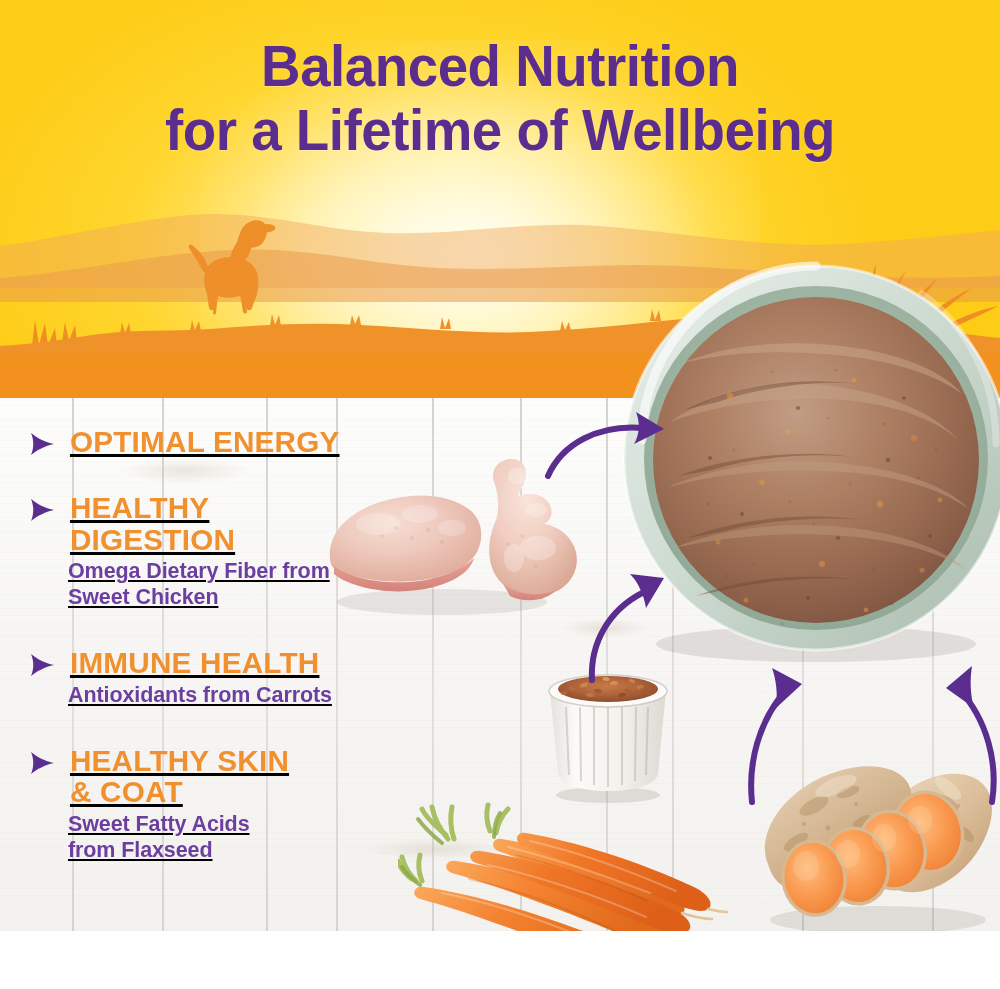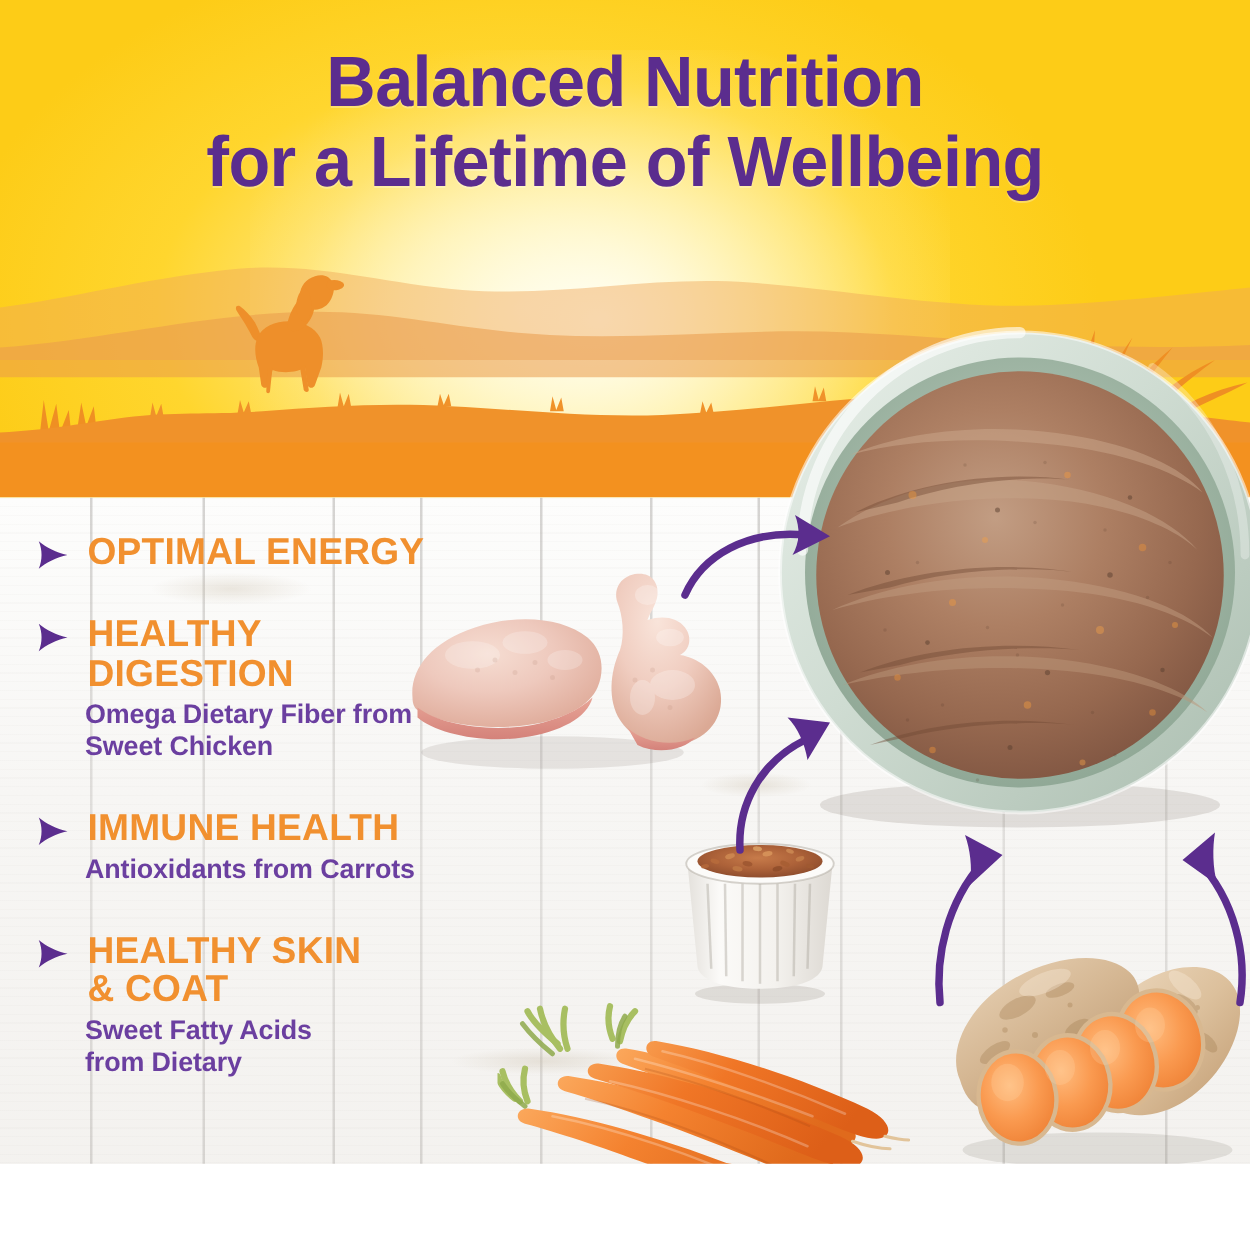--- a/index.html
+++ b/index.html
@@ -92,21 +92,21 @@
     position: absolute; border-radius: 50%;
     background: radial-gradient(ellipse at 50% 50%, rgba(190,175,150,0.28), rgba(190,175,150,0) 70%);
     pointer-events: none;
   }
 
   
   #benefits {
     position: absolute; left: 28px; top: 16px;
     width: 430px;
   }
-  .benefit { position: relative; padding-left: 40px; }
+  .benefit { position: relative; padding-left: 40px; text-decoration: underline; }
   .bullet {
     position: absolute; left: 0; top: 5px;
     width: 28px; height: 26px;
   }
   .b-head {
     color: #f1902f;
     font-weight: 700;
     font-size: 30px;
     line-height: 1.06;
     letter-spacing: 0.2px;
@@ -290,21 +290,21 @@
       <div class="benefit" style="margin-top:36px">
         <svg class="bullet" viewBox="0 0 28 26">
           <path d="M3,2 C9,7 17,11 26,13 C17,15 9,19 3,24 C6,17 6,9 3,2 Z" fill="#5b2d8e"></path>
         </svg>
         <div class="b-head">
           <div>HEALTHY SKIN</div>
           <div>&amp; COAT</div>
         </div>
         <div class="b-sub">
           <div>Sweet Fatty Acids</div>
-          <div>from Dietary</div>
+          <div>from Flaxseed</div>
         </div>
       </div>
     </div>
   </div>
 
   <svg class="food" id="chicken" viewBox="0 0 270 180">
     <defs>
       <radialGradient id="chickSkin" cx="40%" cy="32%" r="78%">
         <stop offset="0%" stop-color="#f6ddd2"></stop>
         <stop offset="45%" stop-color="#eec9bd"></stop>

